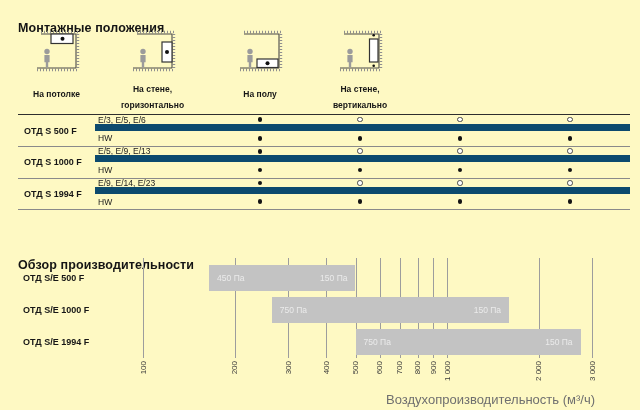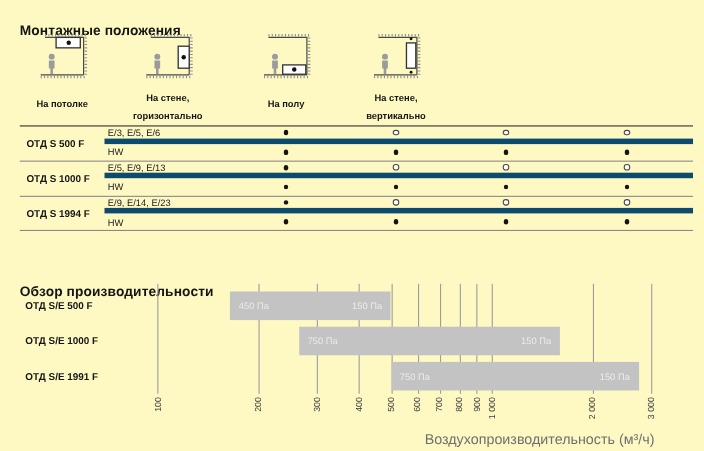--- a/index.html
+++ b/index.html
@@ -22,21 +22,21 @@
   .tbl-body{position:absolute;left:18px;top:115.5px;width:612px;}
   .t-group{border-bottom:1px solid #8a8a8a;}
   .t-group .tbl-grid{grid-auto-rows:15.3px;}
   .t-model{
     grid-column:1;grid-row:1/3;display:flex;align-items:center;
     font-size:9px;font-weight:700;padding-left:6px;color:#161616;
   }
   .t-cell{display:flex;align-items:center;box-sizing:border-box;}
   .t-versions{font-size:8.5px;padding-left:3px;}
   .t-dotcell{justify-content:center;}
-  .subsep{border-bottom:5px solid #0c4a6e;}
+  .subsep{border-bottom:7px solid #0c4a6e;}
   .dot{display:block;border-radius:50%;}
   .dot.filled{width:4.6px;height:4.6px;background:#141414;}
   .dot.open{width:3.6px;height:3.6px;background:#fff;border:1.1px solid #4a4a4a;}
   
   .chart{position:absolute;left:5px;top:0;width:640px;height:410px;pointer-events:none;}
   .gridline{position:absolute;width:1px;background:#9d9d9d;}
   .range-bar{
     position:absolute;background:#c3c3c3;display:flex;align-items:center;
     justify-content:space-between;box-sizing:border-box;padding:0 8px;
   }
@@ -250,21 +250,21 @@
       <div class="row-label" style="left: 18px; top: 272.5px;">ОТД S/E 500 F</div>
       <div class="range-bar" style="left: 204.1px; top: 265px; width: 146.4px; height: 26px; background: rgb(195, 195, 195);">
         <span class="bar-label" style="color: rgb(235, 235, 235);">450 Па</span>
         <span class="bar-label" style="color: rgb(235, 235, 235);">150 Па</span>
       </div>
       <div class="row-label" style="left: 18px; top: 304.5px;">ОТД S/E 1000 F</div>
       <div class="range-bar" style="left: 266.7px; top: 297px; width: 237.4px; height: 26px; background: rgb(195, 195, 195);">
         <span class="bar-label" style="color: rgb(235, 235, 235);">750 Па</span>
         <span class="bar-label" style="color: rgb(235, 235, 235);">150 Па</span>
       </div>
-      <div class="row-label" style="left: 18px; top: 336.5px;">ОТД S/E 1991 F</div>
+      <div class="row-label" style="left: 18px; top: 336.5px;">ОТД S/E 1994 F</div>
       <div class="range-bar" style="left: 350.5px; top: 329px; width: 225.1px; height: 26px; background: rgb(195, 195, 195);">
         <span class="bar-label" style="color: rgb(235, 235, 235);">750 Па</span>
         <span class="bar-label" style="color: rgb(235, 235, 235);">150 Па</span>
       </div>
       <div class="axis-title" style="right: 50px; top: 392px;">Воздухопроизводительность (м³/ч)</div>
     </div>
 
 </div>
 
 </body></html>

